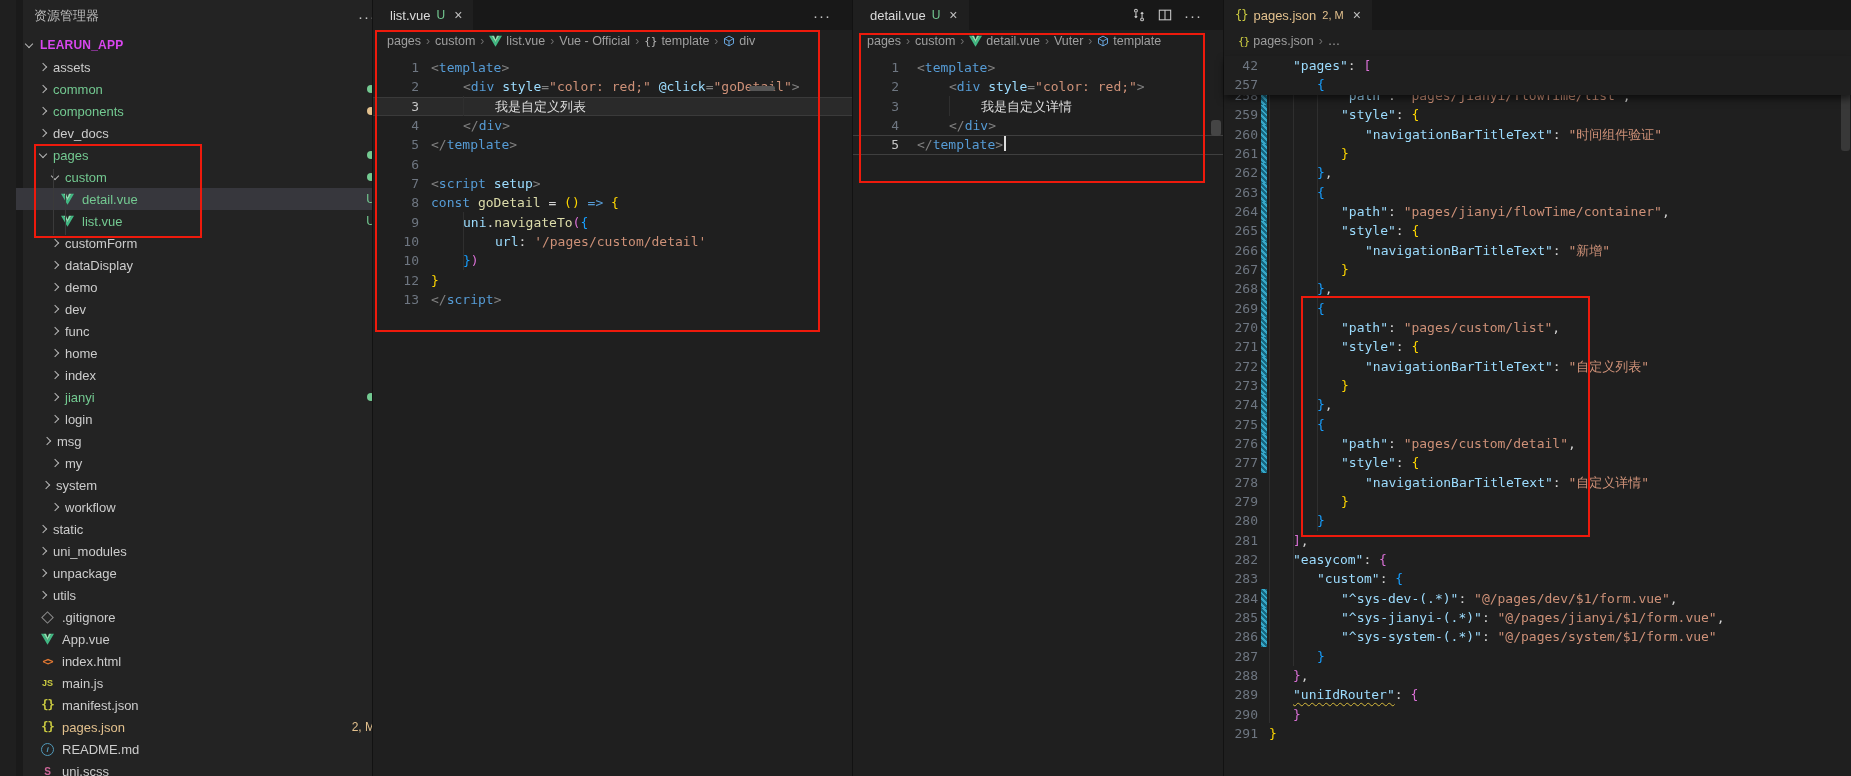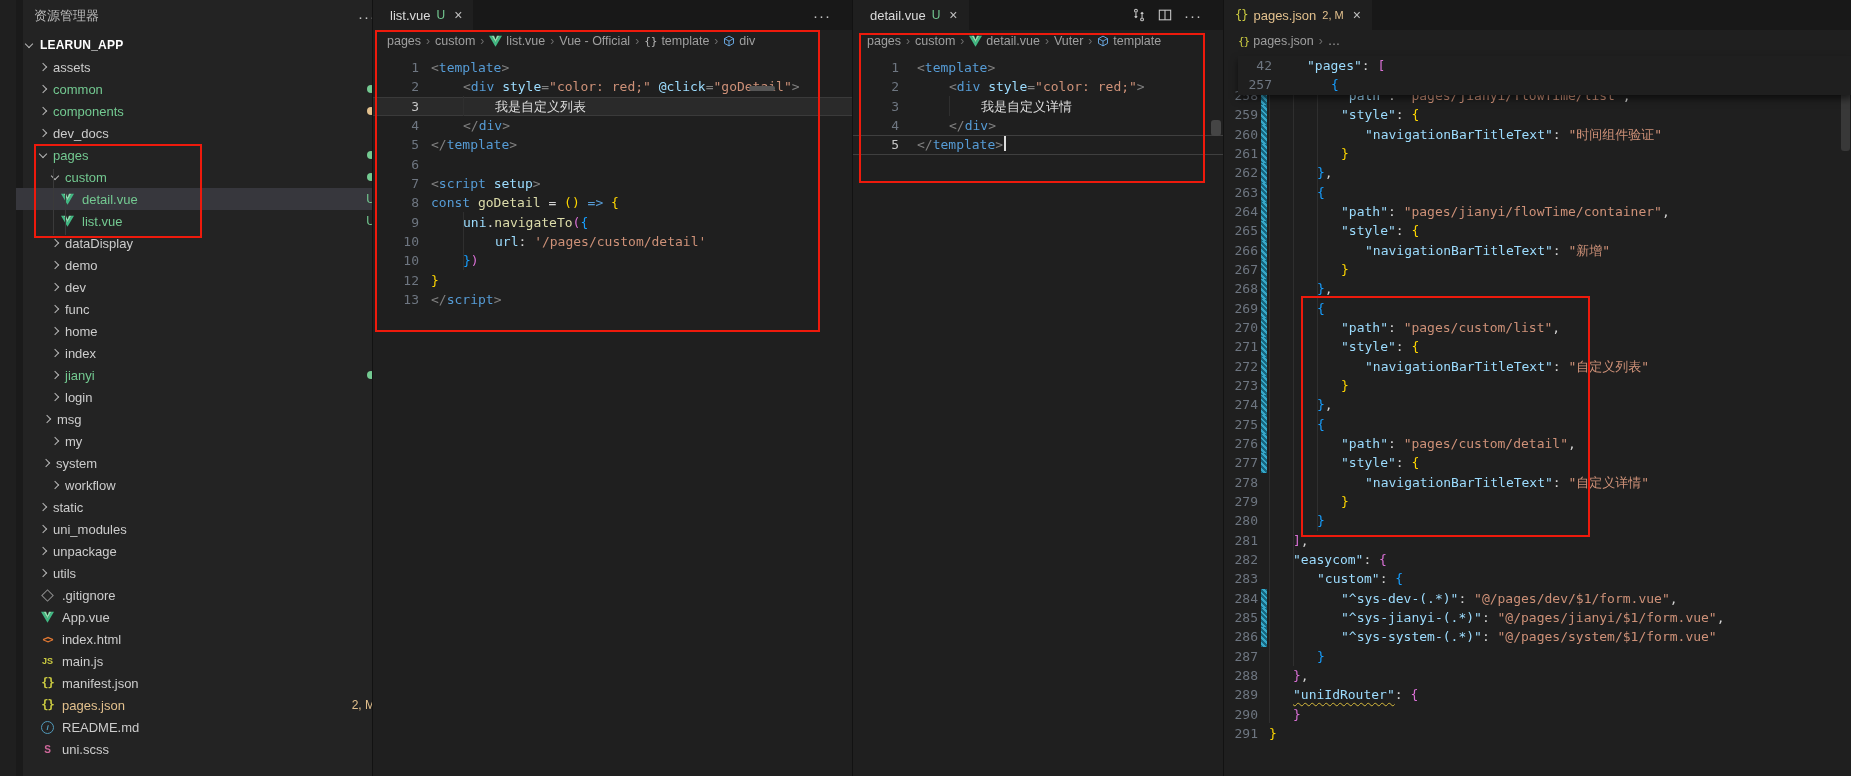--- a/index.html
+++ b/index.html
@@ -8,21 +8,21 @@
   
   #sidebar{position:absolute;left:16px;top:0;width:372px;height:776px;background:#232323;border-right:1px solid #0e0e0e;}
   #edge{position:absolute;left:0;top:0;width:7px;height:776px;background:#1a1a1a;}
   .sb-title{position:absolute;left:0;top:0;height:32px;width:100%;display:flex;align-items:center;}
   .sb-title .t{margin-left:18px;font-size:13px;color:#bcbcbc;}
   .dots{margin-left:auto;margin-right:12px;color:#c5c5c5;font-size:15px;letter-spacing:1px;cursor:pointer;}
   #tree{position:absolute;left:0;top:34px;width:100%;}
   .row{height:22px;display:flex;align-items:center;font-size:13px;color:#cccccc;position:relative;cursor:pointer;white-space:nowrap;}
   .row.sel{background:#37373d;}
   .row .lbl{margin-left:7px;}
-  .row.rootrow .lbl{font-weight:bold;font-size:12px;color:#ffffff;letter-spacing:.2px;margin-left:8px;}
+  .row.rootrow .lbl{font-weight:bold;font-size:12px;color:#d946ef;letter-spacing:.2px;margin-left:8px;}
   .c-green{color:#73c991;} .c-yellow{color:#e2c08d;}
   .chev{width:5px;height:5px;border-right:1.4px solid #b6b6b6;border-bottom:1.4px solid #b6b6b6;flex:none;}
   .chev.closed{transform:rotate(-45deg);} .chev.open{transform:rotate(45deg);margin-top:-3px;}
   .badge{margin-left:auto;margin-right:13px;font-size:12px;flex:none;}
   .dotb{width:8px;height:8px;border-radius:50%;}
   .fic{flex:none;display:inline-flex;align-items:center;justify-content:center;width:15px;height:15px;font-weight:bold;}
   .ic-braces{color:#cbcb41;font-size:12px;letter-spacing:-1px;font-family:"DejaVu Sans Mono",monospace;}
   .ic-html{color:#e37933;font-size:10px;letter-spacing:-1px;font-family:"DejaVu Sans Mono",monospace;}
   .ic-js{color:#cbcb41;font-size:9px;font-family:"Liberation Sans",sans-serif;}
   .ic-info{width:11px;height:11px;border:1px solid #519aba;border-radius:50%;color:#519aba;font-size:8px;display:flex;align-items:center;justify-content:center;font-style:italic;}
@@ -49,21 +49,21 @@
   .bar{flex:none;width:6px;margin-left:3px;}
   .bar.mod{background:repeating-linear-gradient(45deg,#17657e 0 2px,#36a7c9 2px 4px);}
   .g1 .ct{margin-left:12px;} .g2 .ct{margin-left:18px;} .g3 .ct{margin-left:2px;}
   .cl.cur1{background:#2a2a2a;box-shadow:inset 0 1px 0 #3a3a3a, inset 0 -1px 0 #3a3a3a;}
   .cl.cur1 .ln,.cl.cur2 .ln{color:#c6c6c6;}
   .cl.cur2{box-shadow:inset 0 1px 0 #3f3f3f, inset 0 -1px 0 #3f3f3f;}
   .g{color:#808080;}.tag{color:#569cd6;}.at{color:#9cdcfe;}.s{color:#ce9178;}.kw{color:#569cd6;}
   .fn{color:#dcdcaa;}.w{color:#d4d4d4;}.tx{color:#dcdcdc;}.b1{color:#ffd700;}.b2{color:#da70d6;}.b3{color:#179fff;}
   .wa{color:#9cdcfe;text-decoration:underline wavy #d7ba3d;text-decoration-thickness:1px;text-underline-offset:3px;}
   .cursor{display:inline-block;width:2px;height:15px;background:#dcdcdc;vertical-align:-2px;margin-left:1px;}
-  .sticky{position:absolute;left:14px;right:0;top:56px;height:39px;background:#1f1f1f;box-shadow:0 4px 7px rgba(0,0,0,.55);z-index:5;}
+  .sticky{position:absolute;left:0;right:0;top:56px;height:39px;background:#1f1f1f;box-shadow:0 4px 7px rgba(0,0,0,.55);z-index:5;}
   .vguide{position:absolute;width:1px;background:#2f2f2f;}
   
   .redbox{position:absolute;border:2px solid #ee1a0c;z-index:9;pointer-events:none;}
   .thumb{position:absolute;background:#454545;border-radius:3px;}
   .dash{position:absolute;width:26px;height:5px;background:#555;border-radius:2px;}
   svg{display:block;}
 </style>
 </head>
 <body>
 
@@ -120,20 +120,24 @@
         </div>
         <div class="row" style="padding-left:44px">
           <span class="fic">
             <svg width="13" height="12" viewBox="0 0 16 14">
               <path fill="#41b883" d="M8 14 0 .5h3.2L8 8.6 12.8.5H16z"></path>
               <path fill="#8ce0ae" d="M8 8.6 3.2.5h3L8 5.2 9.8.5h3z"></path>
             </svg>
           </span>
           <span class="lbl c-green">list.vue</span>
           <span class="badge c-green">U</span>
+        </div>
+        <div class="row" style="padding-left:36px">
+          <span class="chev closed"></span>
+          <span class="lbl">customForm</span>
         </div>
         <div class="row" style="padding-left:36px">
           <span class="chev closed"></span>
           <span class="lbl">dataDisplay</span>
         </div>
         <div class="row" style="padding-left:36px">
           <span class="chev closed"></span>
           <span class="lbl">demo</span>
         </div>
         <div class="row" style="padding-left:36px">

